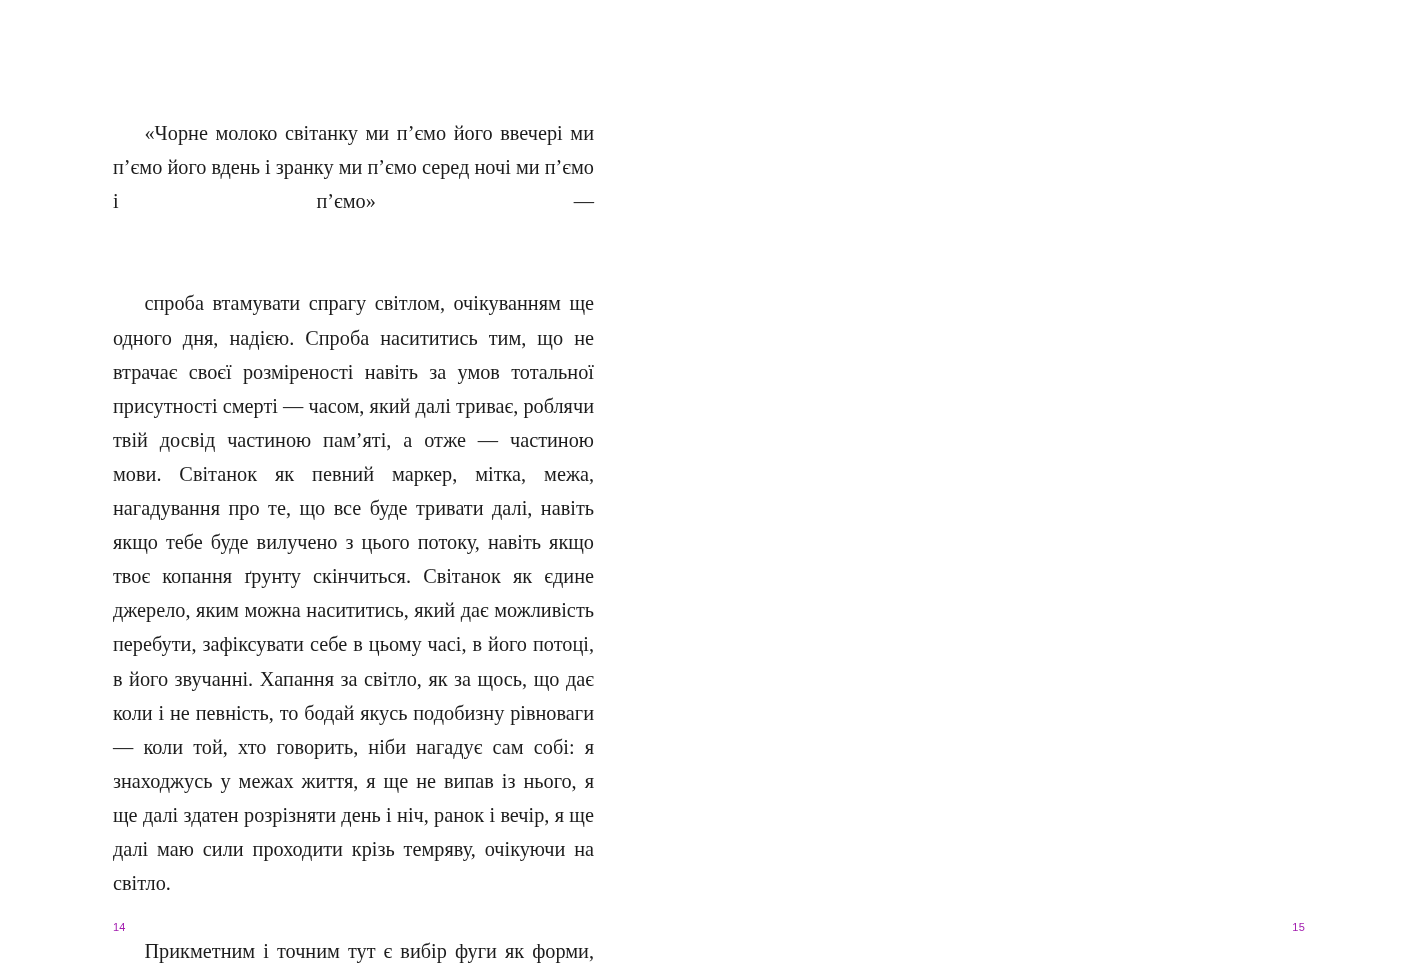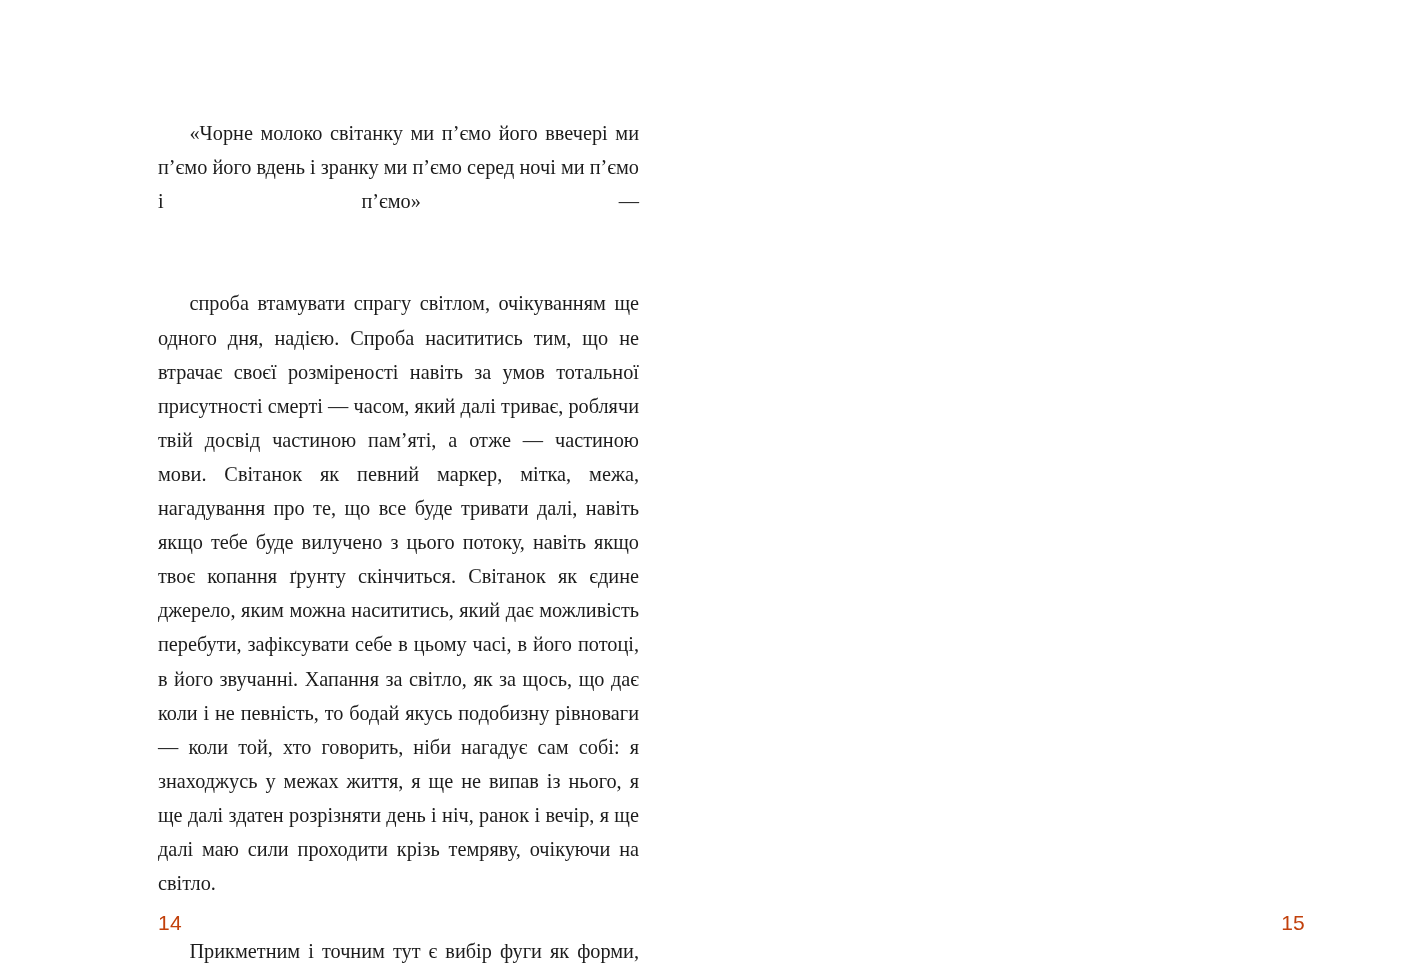--- a/index.html
+++ b/index.html
@@ -21,21 +21,21 @@
     height: 975px;
     background: #ffffff;
     box-sizing: border-box;
   }
   .page {
     position: absolute;
     top: 0;
     height: 975px;
     box-sizing: border-box;
   }
-  .page-left  { left: 0;   width: 709px; margin-left: 45px; }
+  .page-left  { left: 0;   width: 709px; }
   .page-right { left: 709px; width: 709px; text-align: center; }
 
   .textblock {
     position: absolute;
     top: 116px;
     font-size: 20.3px;
     line-height: 34.1px;
     text-align: justify;
     text-justify: inter-word;
     color: #1c1c1c;
@@ -60,23 +60,23 @@
   p::after {
     content: "";
     display: inline-block;
     width: 100%;
   }
 
   .folio {
     position: absolute;
     bottom: 42px;
     font-family: "Liberation Sans", "DejaVu Sans", sans-serif;
-    font-size: 21px;
+    font-size: 11px;
     line-height: 1;
-    color: #c2410c;
+    color: #a21caf;
     letter-spacing: 0.2px;
   }
   .folio-left  { left: 113px; }
   .folio-right { right: 113px; }
 </style>
 </head>
 <body>
 
 <div class="spread">
 

